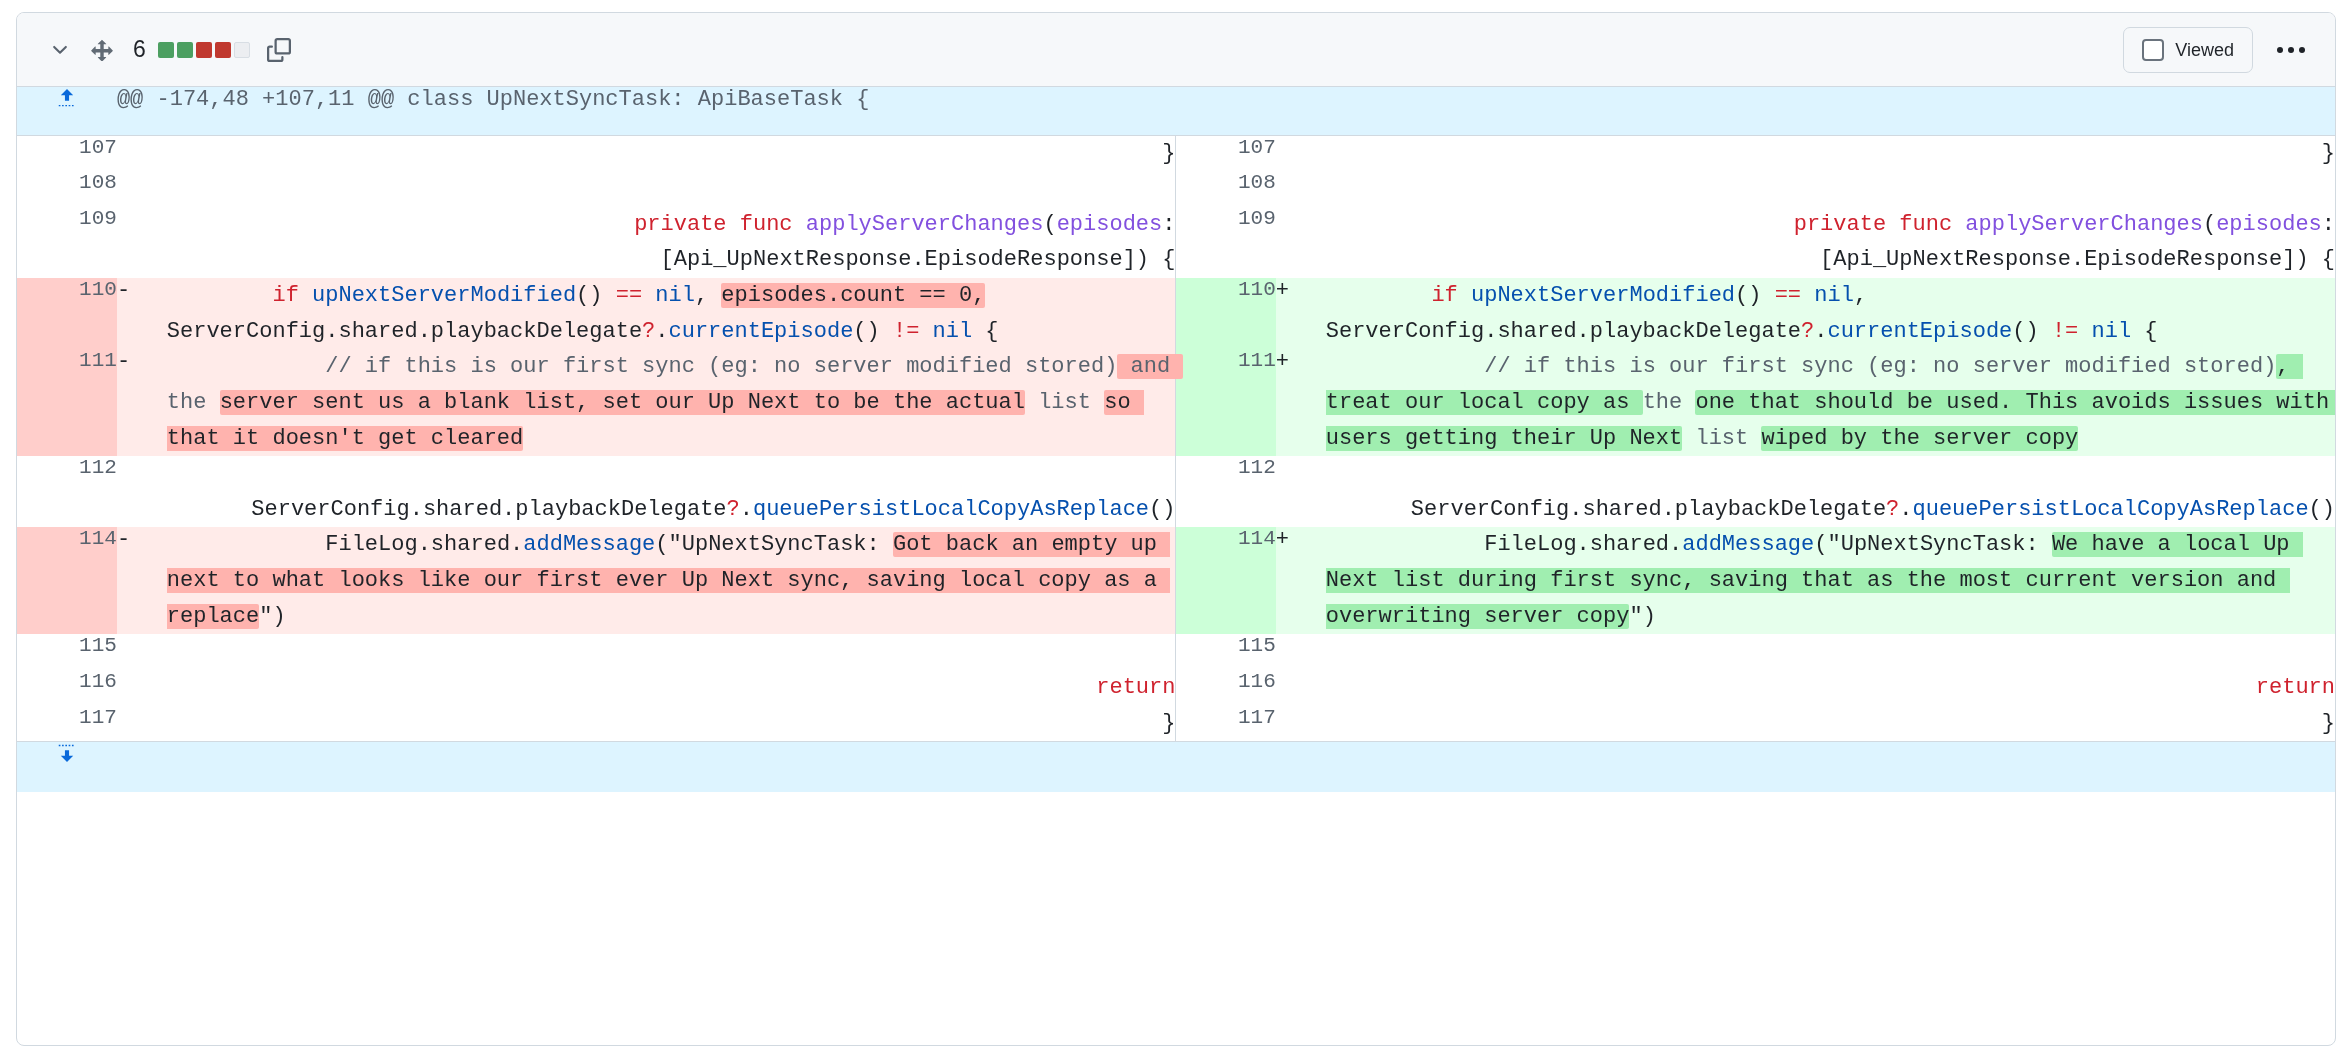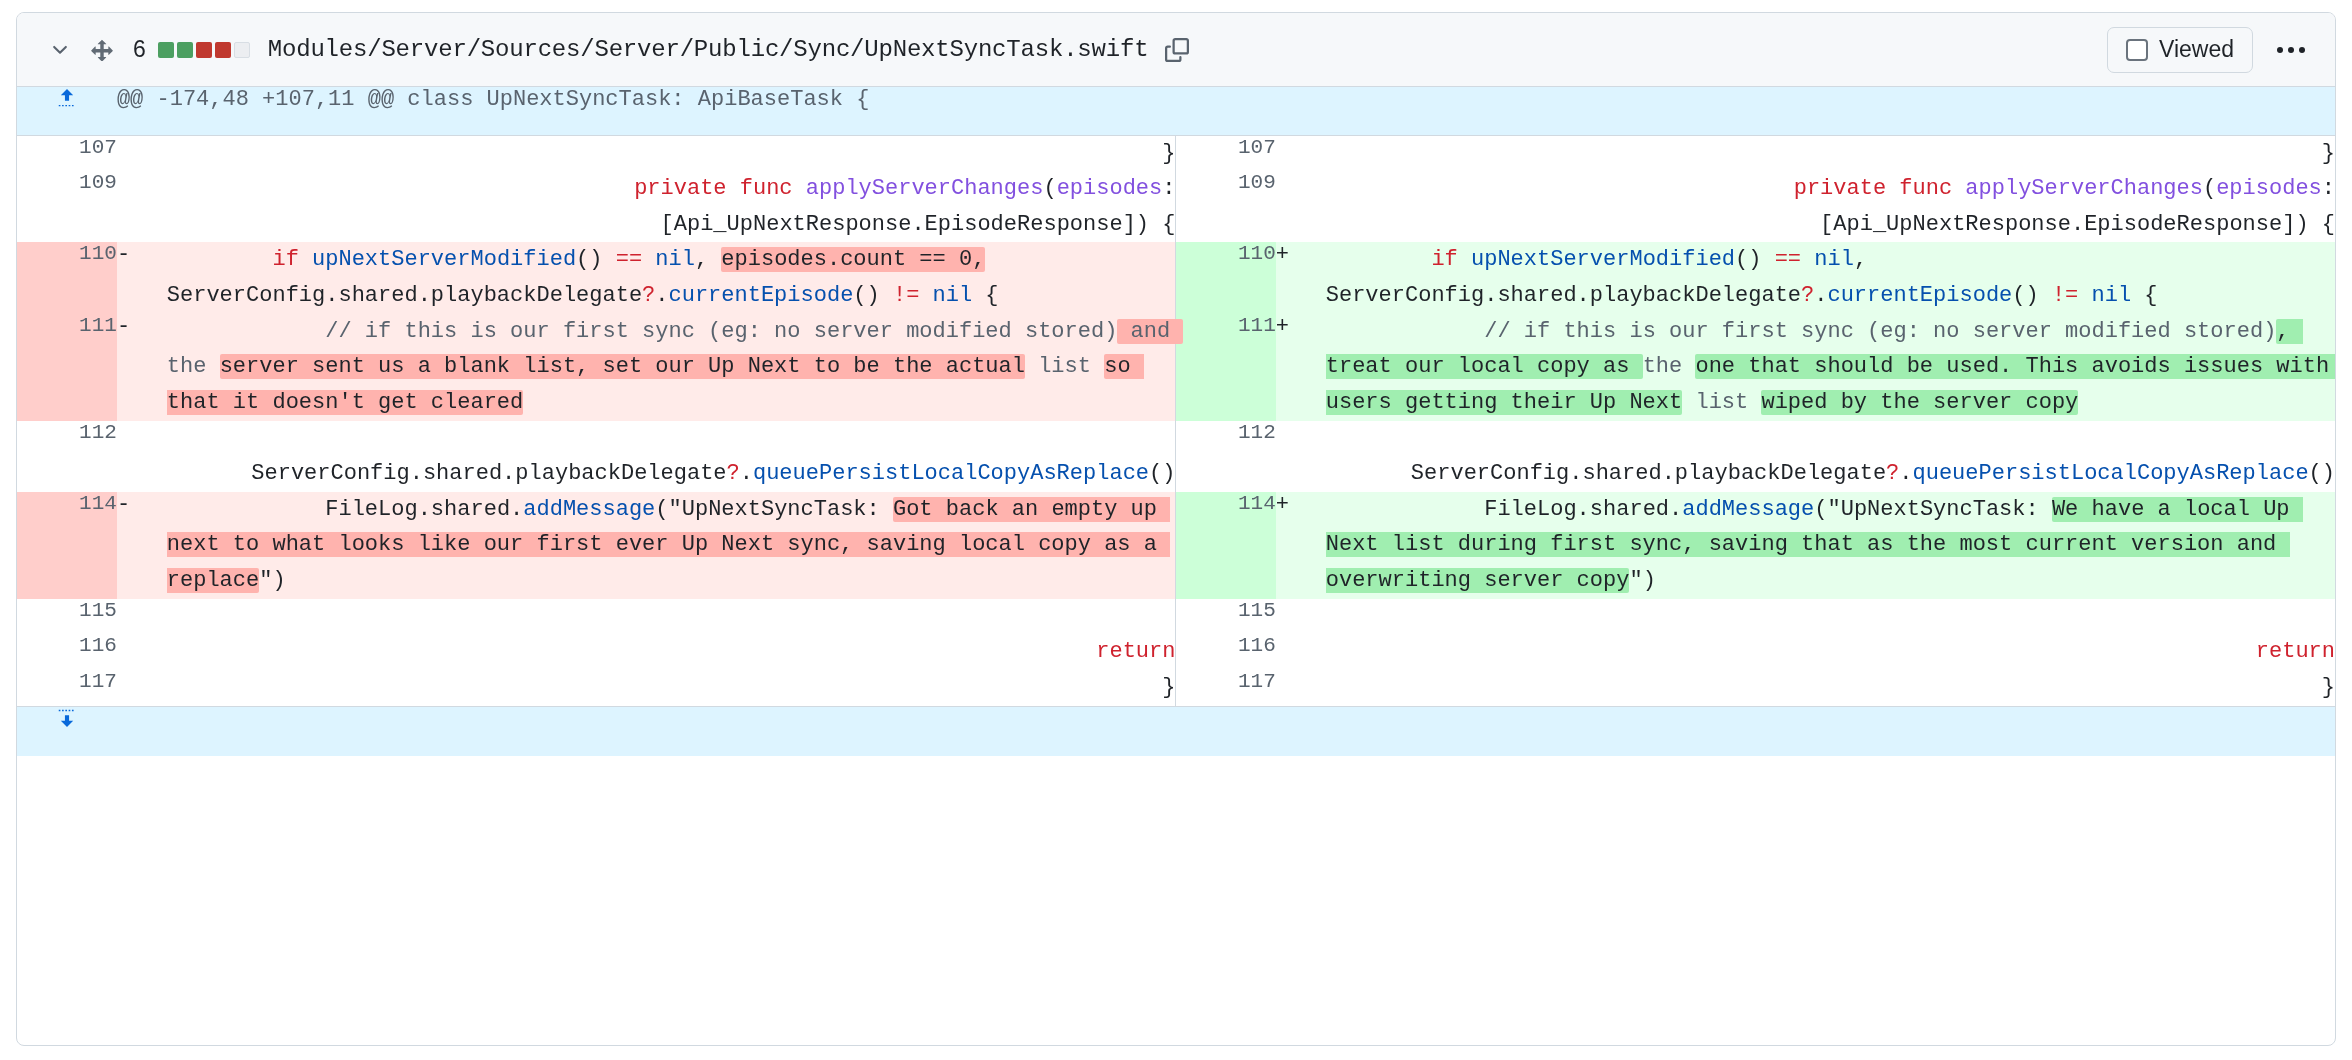--- a/index.html
+++ b/index.html
@@ -107,21 +107,21 @@
     flex: 0 0 auto;
   }
   .viewed-box {
     width: 22px; height: 22px;
     border: 2px solid #6a737d;
     border-radius: 4px;
     background: #fff;
     display: block;
   }
   .viewed-label {
-    font-size: 23px;
+    font-size: 18px;
     color: #1f2328;
     line-height: 1;
     white-space: nowrap;
   }
   .kebab-btn {
     margin-left: 16px;
     width: 44px; height: 40px;
     display: flex; align-items: center; justify-content: center;
     gap: 5px;
     cursor: pointer;
@@ -244,21 +244,20 @@
     <span class="diffstat-count">6</span>
 
     <div class="diffstat-blocks">
       <span class="dsq-add"></span>
       <span class="dsq-add"></span>
       <span class="dsq-del"></span>
       <span class="dsq-del"></span>
       <span class="dsq-neutral"></span>
     </div>
 
-    <span class="file-path">Modules/Server/Sources/Server/Public/Sync/UpNextSyncTask.swift</span>
 
     <div class="copy-icon">
       <svg width="24" height="24" viewBox="0 0 16 16" fill="currentColor" aria-hidden="true">
         <path d="M0 6.75C0 5.784.784 5 1.75 5h1.5a.75.75 0 0 1 0 1.5h-1.5a.25.25 0 0 0-.25.25v7.5c0 .138.112.25.25.25h7.5a.25.25 0 0 0 .25-.25v-1.5a.75.75 0 0 1 1.5 0v1.5A1.75 1.75 0 0 1 9.25 16h-7.5A1.75 1.75 0 0 1 0 14.25Z"></path>
         <path d="M5 1.75C5 .784 5.784 0 6.75 0h7.5C15.216 0 16 .784 16 1.75v7.5A1.75 1.75 0 0 1 14.25 11h-7.5A1.75 1.75 0 0 1 5 9.25Zm1.75-.25a.25.25 0 0 0-.25.25v7.5c0 .138.112.25.25.25h7.5a.25.25 0 0 0 .25-.25v-7.5a.25.25 0 0 0-.25-.25Z"></path>
       </svg>
     </div>
 
     <div class="header-spacer"></div>
 
@@ -298,20 +297,28 @@
 
         <tr class="row-ctx">
           <td class="ln">107</td>
           <td class="mark"></td>
           <td class="code"><span class="tok-pl">        }</span></td>
           <td class="ln gap">107</td>
           <td class="mark"></td>
           <td class="code"><span class="tok-pl">        }</span></td>
         </tr>
 
+        <tr class="row-ctx">
+          <td class="ln">108</td>
+          <td class="mark"></td>
+          <td class="code"><span>&nbsp;</span></td>
+          <td class="ln gap">108</td>
+          <td class="mark"></td>
+          <td class="code"><span>&nbsp;</span></td>
+        </tr>
 
         <tr class="row-ctx">
           <td class="ln">109</td>
           <td class="mark"></td>
           <td class="code"><span class="tok-pl">    </span><span class="tok-kw">private func </span><span class="tok-fn">applyServerChanges</span><span class="tok-pl">(</span><span class="tok-fn">episodes</span><span class="tok-pl">: [Api_UpNextResponse.EpisodeResponse]) {</span></td>
           <td class="ln gap">109</td>
           <td class="mark"></td>
           <td class="code"><span class="tok-pl">    </span><span class="tok-kw">private func </span><span class="tok-fn">applyServerChanges</span><span class="tok-pl">(</span><span class="tok-fn">episodes</span><span class="tok-pl">: [Api_UpNextResponse.EpisodeResponse]) {</span></td>
         </tr>
 

